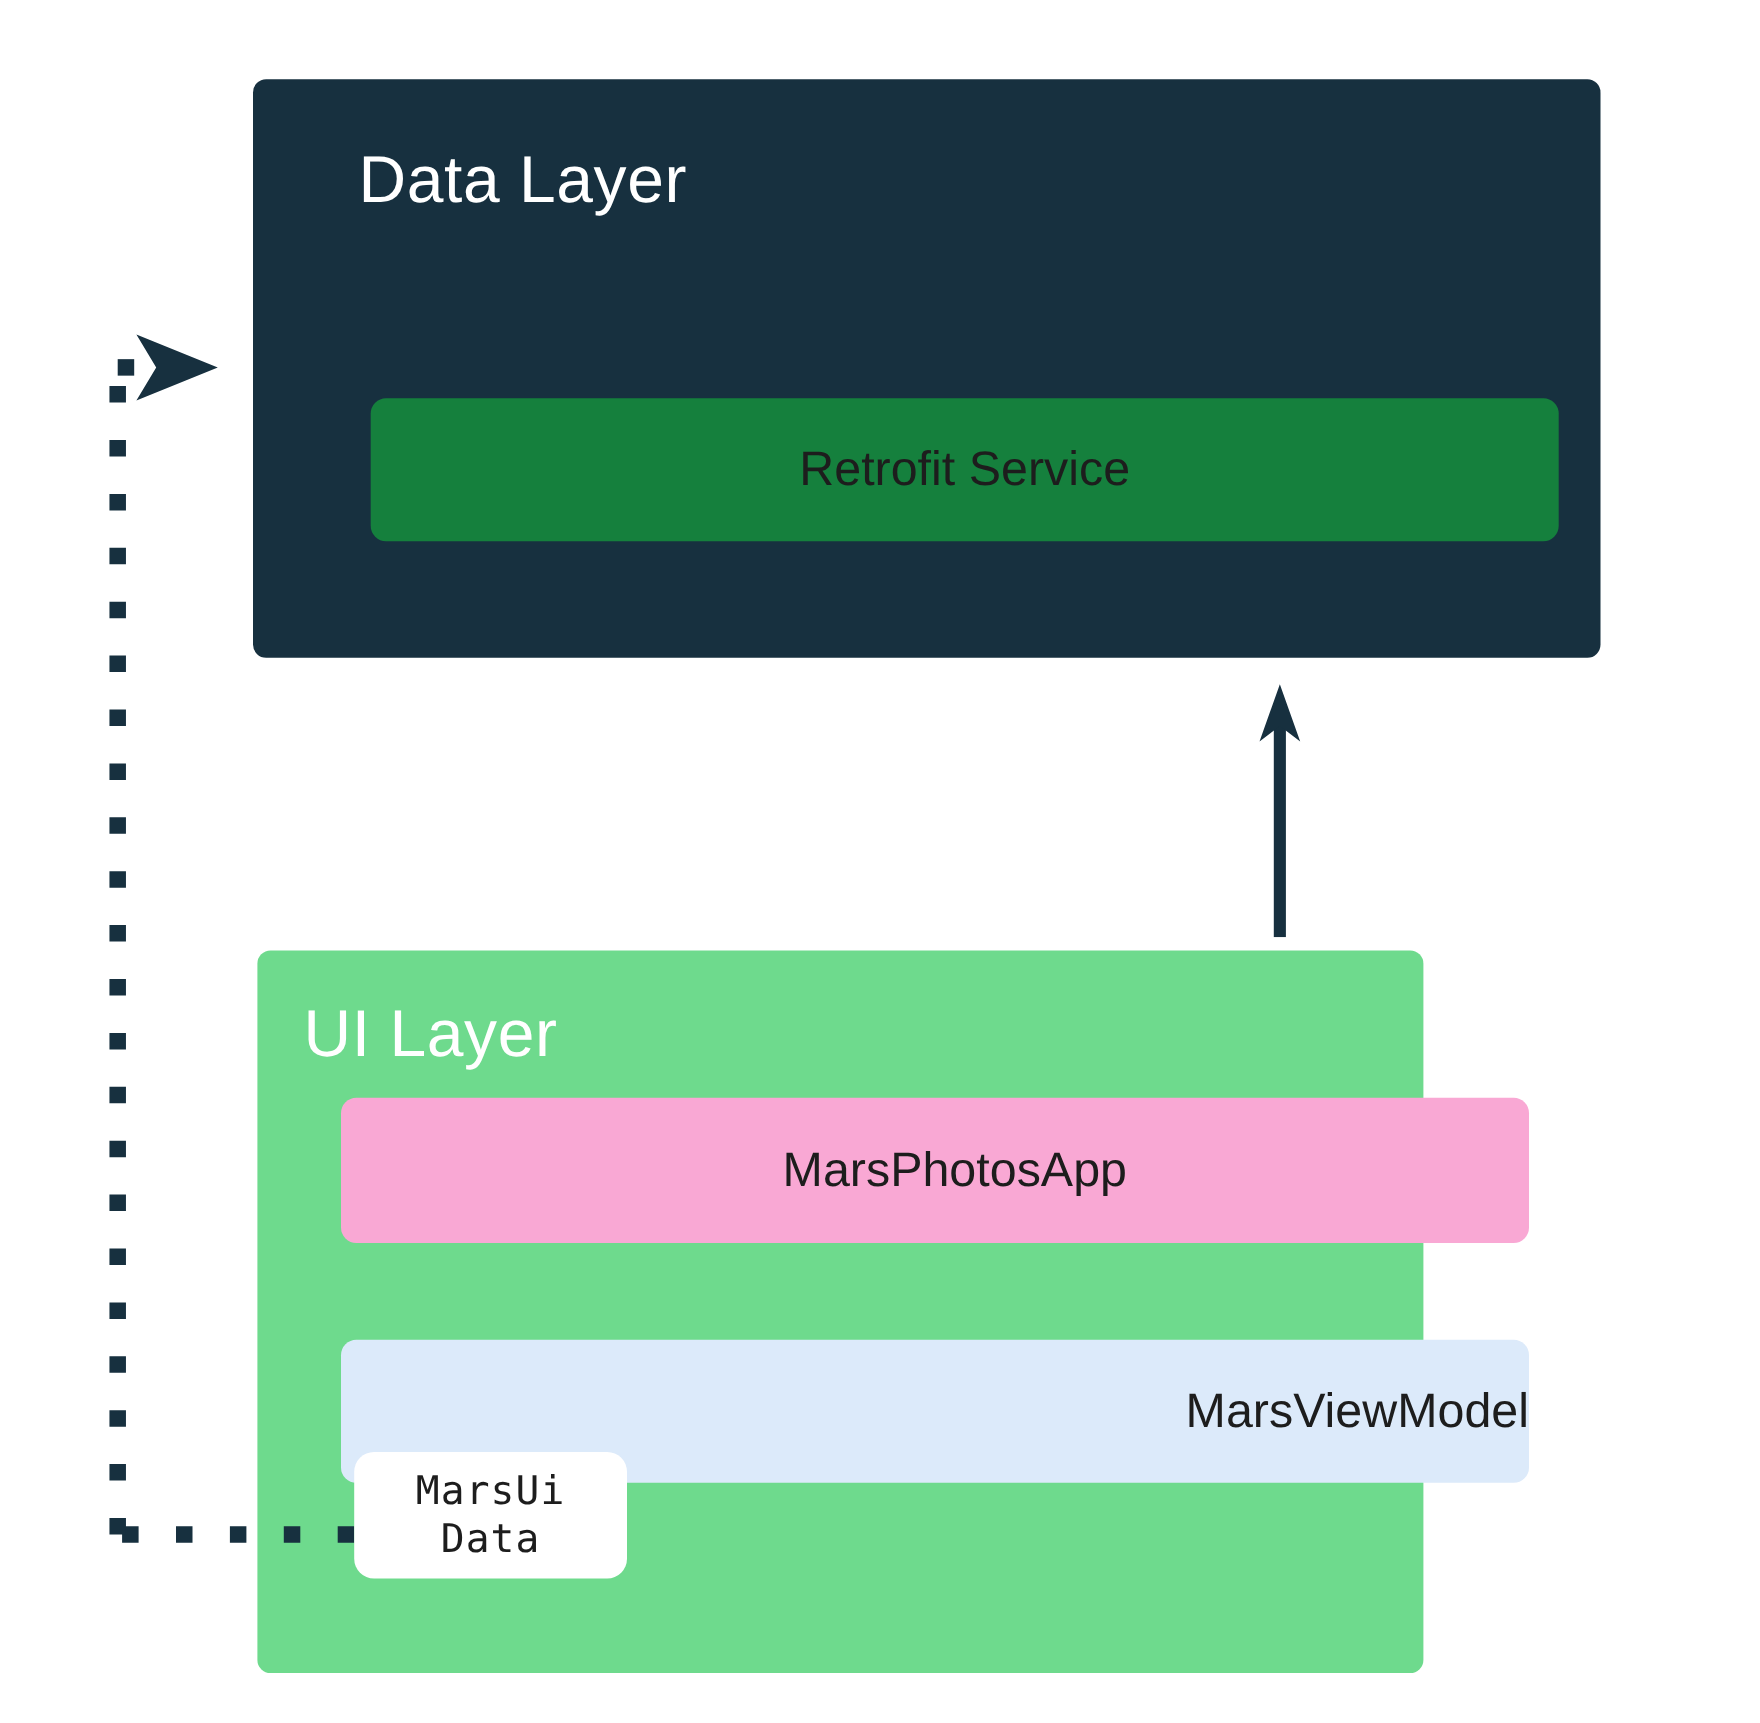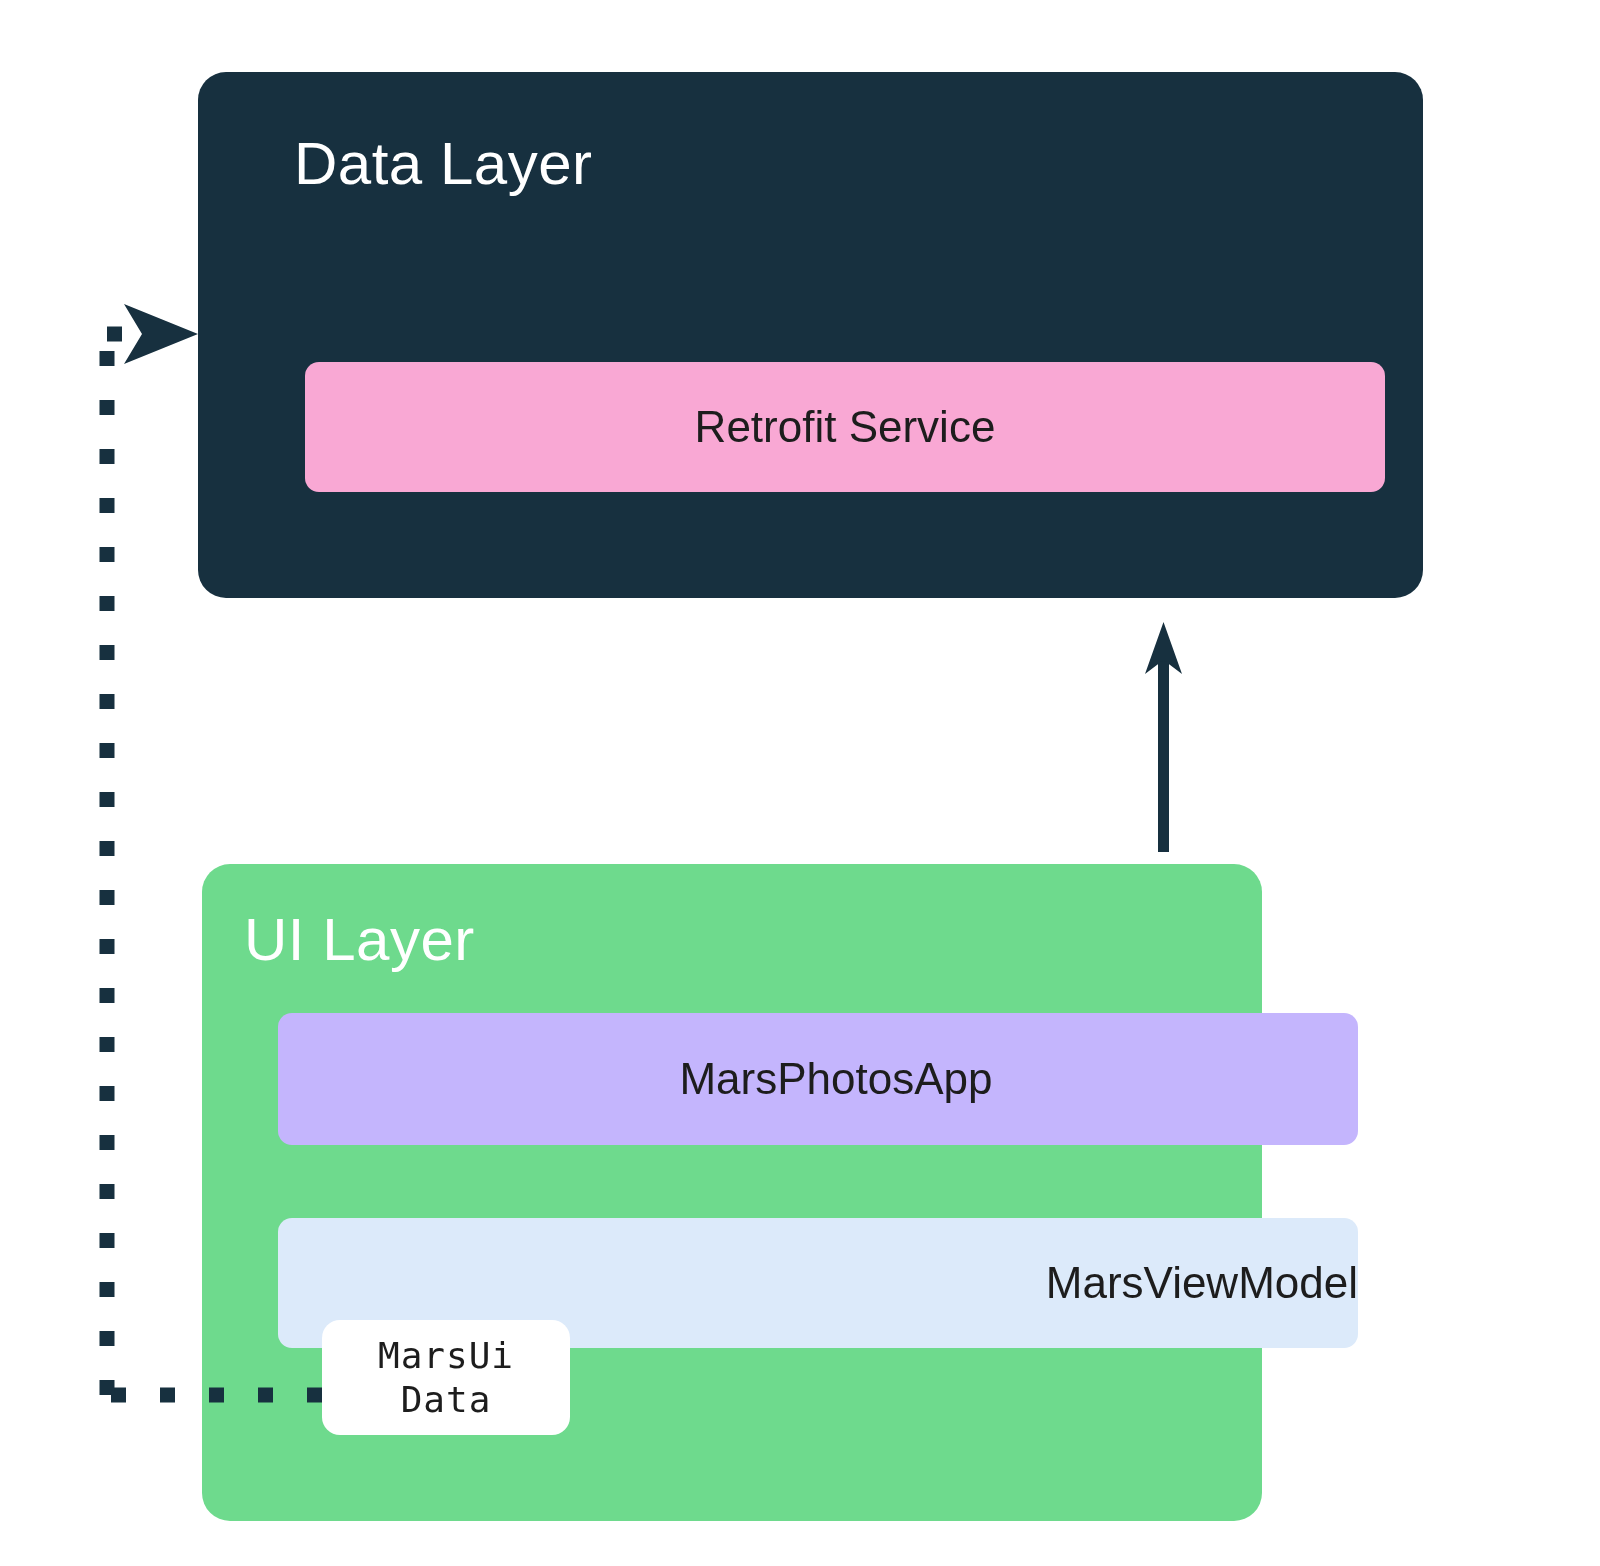--- a/index.html
+++ b/index.html
@@ -14,22 +14,23 @@
     position: relative;
     width: 1600px;
     height: 1566px;
     background: #ffffff;
     overflow: hidden;
   }
 
   
   .layer-box {
     position: absolute;
-    border-radius: 28px;
+    border-radius: 12px;
     box-sizing: border-box;
+    margin-left: 32px;
   }
   #data-layer-box {
     left: 198px;
     top: 72px;
     width: 1225px;
     height: 526px;
     background: #17303f;
   }
   #ui-layer-box {
     left: 202px;
@@ -71,28 +72,28 @@
     font-weight: 400;
     color: #1d1d1d;
     line-height: 1;
     white-space: nowrap;
   }
   #retrofit-service-box {
     left: 107px;
     top: 290px;
     width: 1080px;
     height: 130px;
-    background: #f9a8d4;
+    background: #15803d;
   }
   #mars-photos-app-box {
     left: 76px;
-    top: 149px;
+    top: 134px;
     width: 1080px;
     height: 132px;
-    background: #c4b5fd;
+    background: #f9a8d4;
     padding-left: 36px;
   }
   #mars-view-model-box {
     left: 76px;
     top: 354px;
     width: 1080px;
     height: 130px;
     background: #dceafa;
     justify-content: flex-end;
   }

